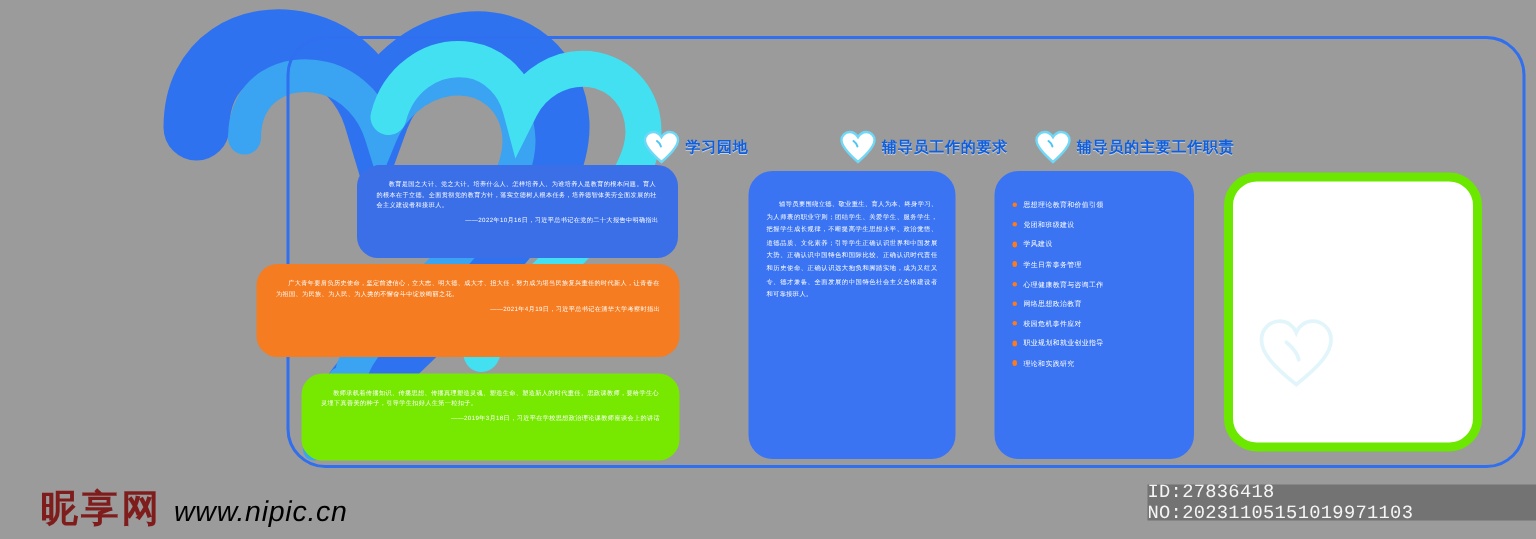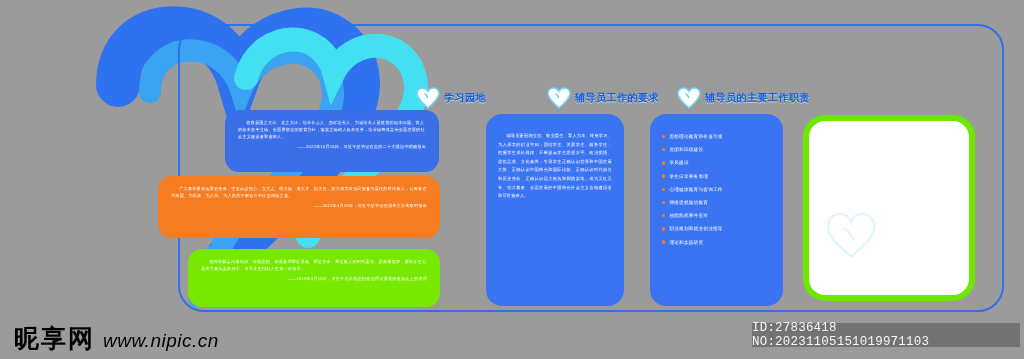--- a/index.html
+++ b/index.html
@@ -1,21 +1,21 @@
 <!DOCTYPE html>
 <html><head>
 <meta charset="utf-8">
 <style>
   * { box-sizing: border-box; margin:0; padding:0; }
   html,body{
     width:1024px; height:359px; overflow:hidden;
     font-family:"Liberation Sans","DejaVu Sans",sans-serif;
     background:#9b9b9b;
   }
-  #stage{ position:relative; width:868px; height:359px; background:#9b9b9b; }
+  #stage{ position:relative; width:868px; height:359px; background:#9b9b9b;margin-left:13px; }
 
   
   .frame{
     position:absolute; left:178px; top:24px; width:826px; height:288px;
     border:2px solid #2f6ff0; border-radius:26px; background:transparent;
   }
 
   
   .deco{ position:absolute; left:0; top:0; width:1024px; height:330px; pointer-events:none; }
 
@@ -79,21 +79,21 @@
     border:6px solid #6ce800; border-radius:22px; background:#fff;
     overflow:hidden;
   }
   .board .ghost{ position:absolute; left:14px; top:84px; opacity:.30; }
 
   
   .wm{
     position:absolute; left:14px; top:322px; display:flex; align-items:baseline; gap:8px;
   }
   .wm .cn{
-    font-size:25px; font-weight:bold; color:#000000; letter-spacing:2px;
+    font-size:25px; font-weight:bold; color:#7f1d1d; letter-spacing:2px;
     font-family:"DejaVu Sans",sans-serif;
   }
   .wm .url{ font-size:19px; color:#000000; font-style:italic; letter-spacing:.5px; }
 
   .idbar{
     position:absolute; left:752px; top:323px; width:268px; height:24px;
     background:#737373; display:flex; align-items:center; justify-content:center;font-family:Liberation Mono, monospace;
   }
   .idbar span{ font-size:12.5px; color:#f5f5f5; letter-spacing:.2px; }
 </style>

